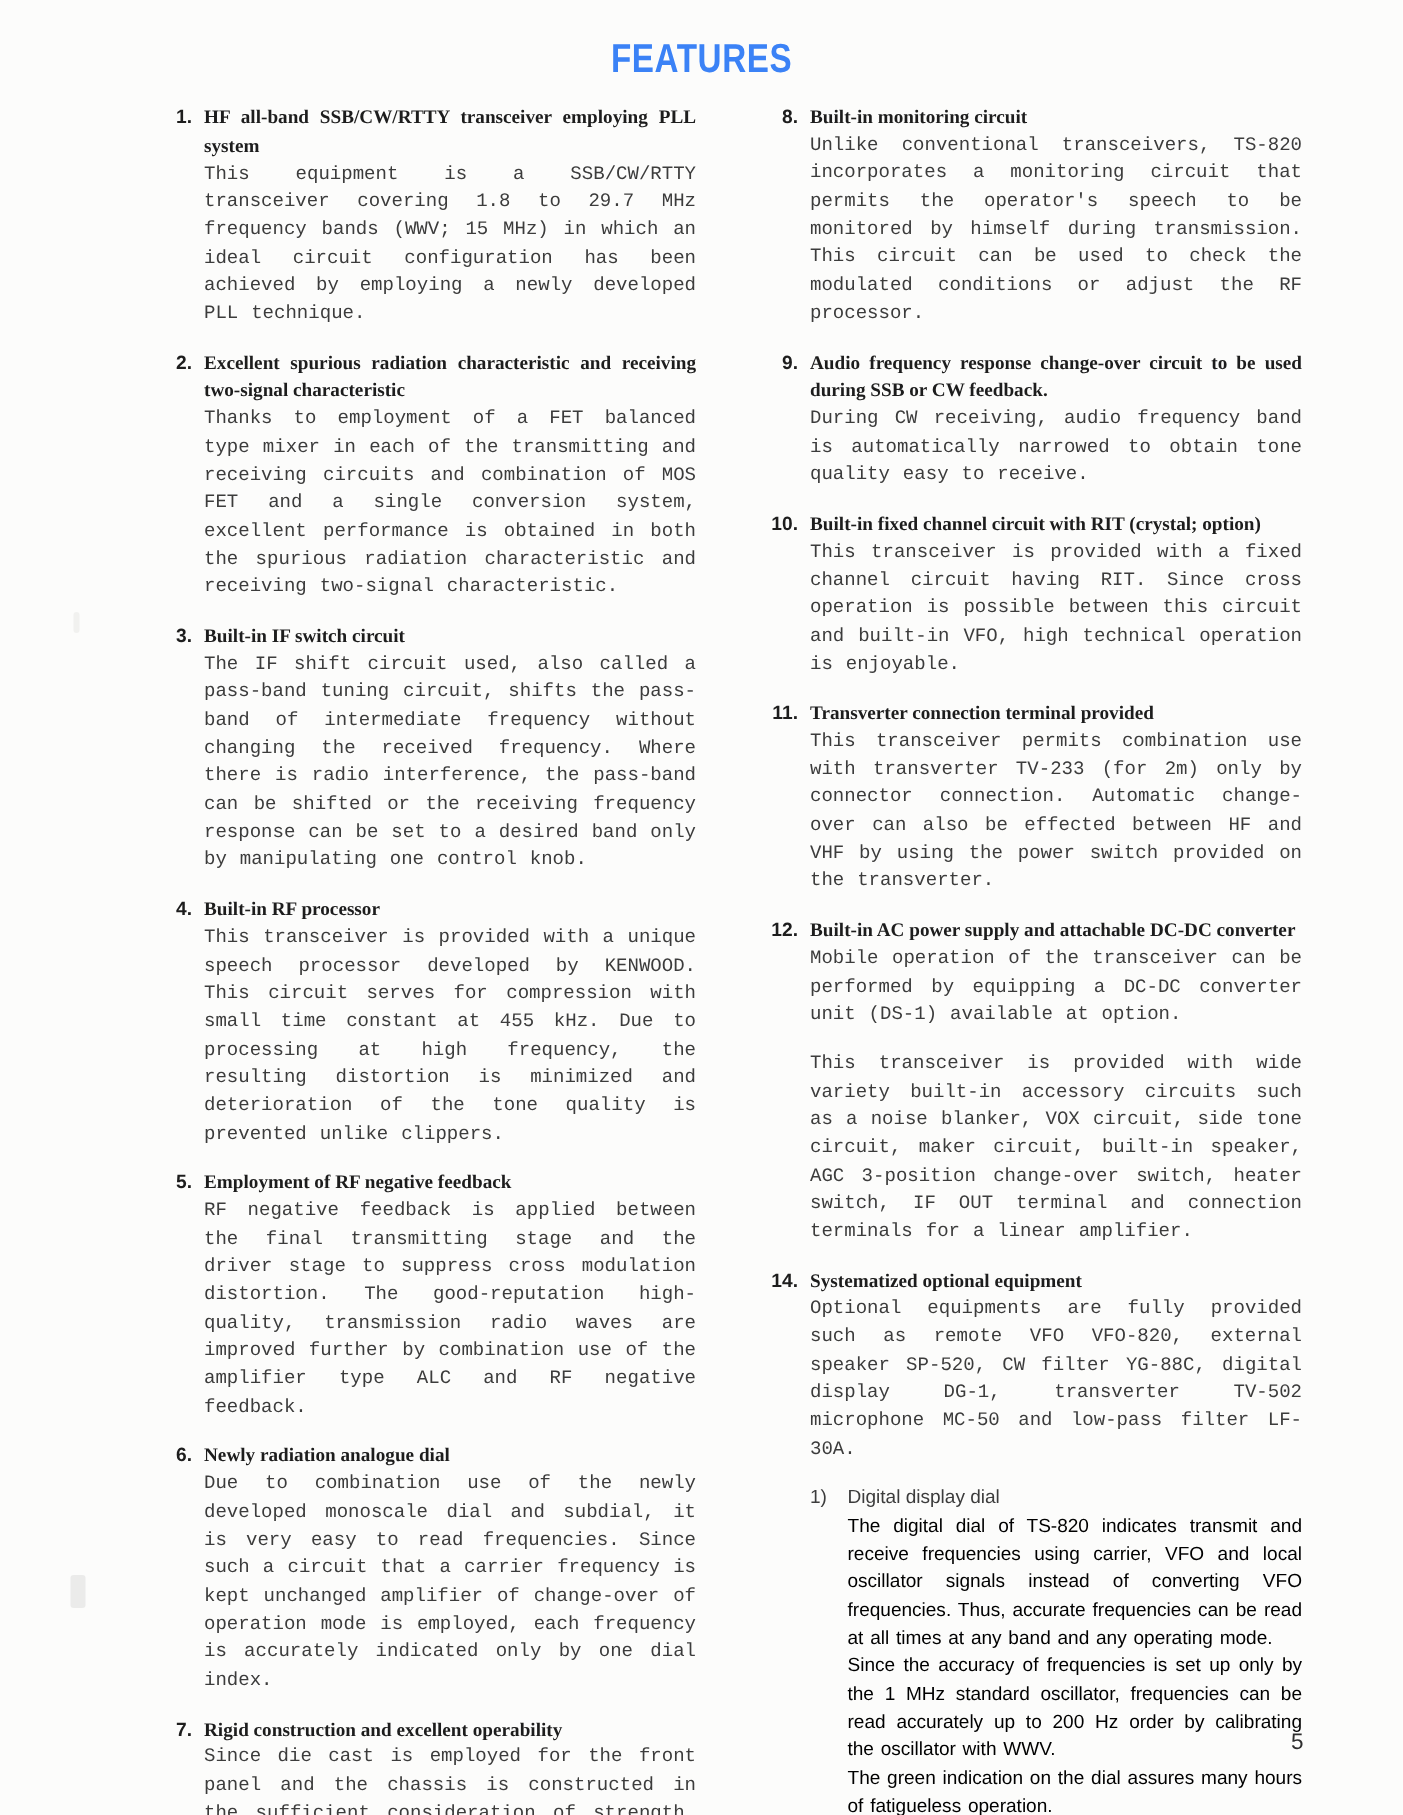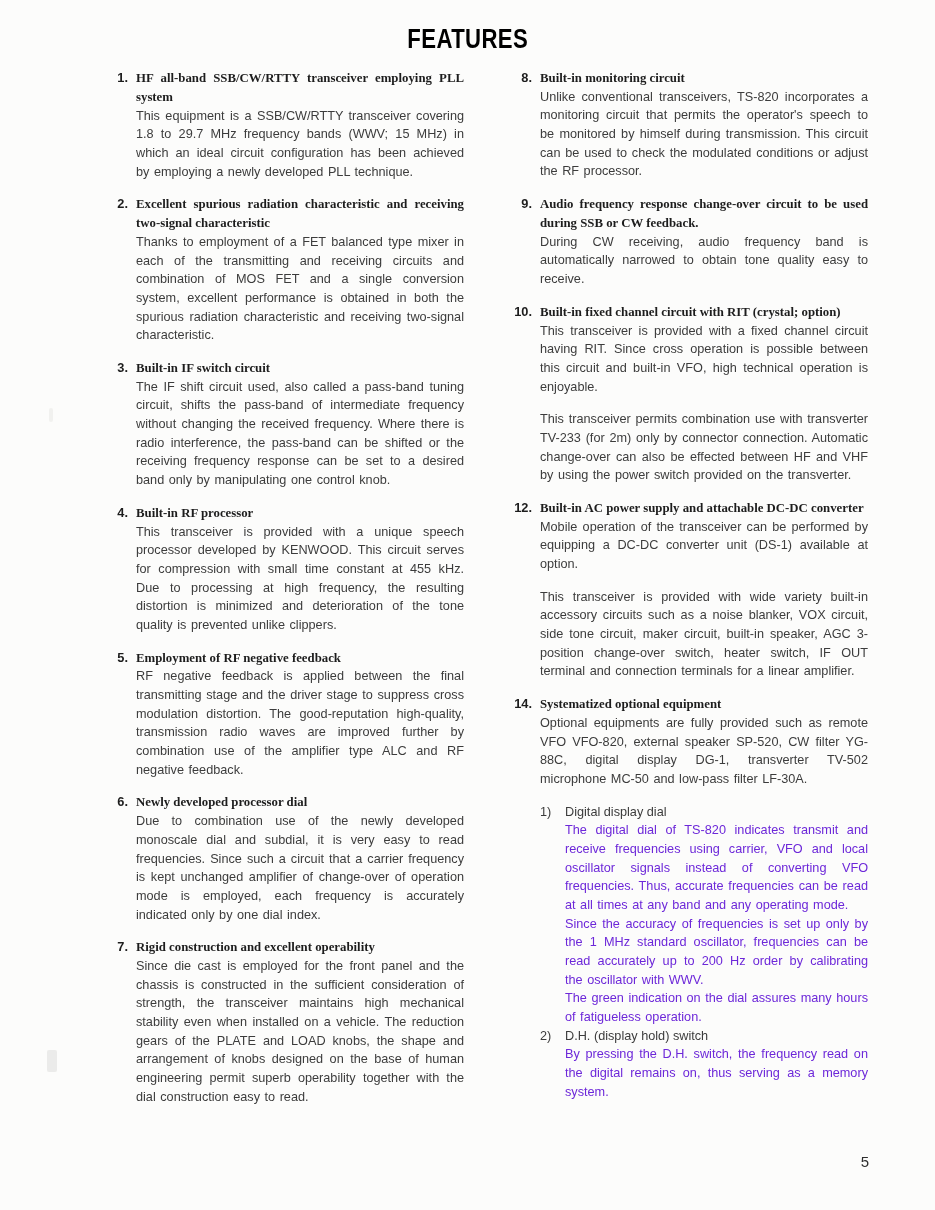--- a/index.html
+++ b/index.html
@@ -15,21 +15,21 @@
     overflow: hidden;
     color: #3a3a3a;
   }
   .page-title {
     margin: 0;
     padding-top: 24px;
     width: 100%;
     text-align: center;
     font-size: 27px;
     font-weight: 700;
-    color: #000000;
+    color: #3b82f6;
     letter-spacing: 0.5px;
   }
   .page-title .title-inner {
     display: inline-block;
     transform: scaleX(0.82);
     transform-origin: center;
   }
   .columns {
     display: flex;
     margin: 14px 0 0 104px;
@@ -56,39 +56,40 @@
     text-align: justify;
     font-family: Liberation Serif, serif;
   }
   .feature-body {
     margin: 0 0 0 32px;
     font-size: 12.7px;
     line-height: 1.47;
     text-align: justify;
     color: #3c3c3c;
     word-spacing: 1px;
+    font-family: Liberation Mono, monospace;
   }
   .subitem { margin-left: 32px; }
   .subitem-head {
     display: flex;
     font-size: 12.7px;
     line-height: 1.47;
     color: #3c3c3c;
   }
   .subitem-number {
     flex: 0 0 18px;
     padding-right: 7px;
     white-space: nowrap;
   }
   .subitem-body {
     margin: 0 0 0 25px;
     font-size: 12.7px;
     line-height: 1.47;
     text-align: justify;
-    color: #6d28d9;
+    color: #000000;
     word-spacing: 1px;
   }
   .page-number {
     position: absolute;
     right: 66px;
     bottom: 40px;
     font-size: 15px;
     color: #2e2e2e;
   }
   
@@ -140,21 +141,21 @@
         <section class="feature-item">
           <div class="feature-heading">
             <span class="feature-number">5.</span>
             <span class="feature-heading-text">Employment of RF negative feedback</span>
           </div>
           <p class="feature-body">RF negative feedback is applied between the final transmitting stage and the driver stage to suppress cross modulation distortion.  The good-reputation high-quality, transmission radio waves are improved further by combination use of the amplifier type ALC and RF negative feedback.</p>
         </section>
         <section class="feature-item">
           <div class="feature-heading">
             <span class="feature-number">6.</span>
-            <span class="feature-heading-text">Newly developed processor dial</span>
+            <span class="feature-heading-text">Newly radiation analogue dial</span>
           </div>
           <p class="feature-body">Due to combination use of the newly developed monoscale dial and subdial, it is very easy to read frequencies.  Since such a circuit that a carrier frequency is kept unchanged amplifier of change-over of operation mode is employed, each frequency is accurately indicated only by one dial index.</p>
         </section>
         <section class="feature-item">
           <div class="feature-heading">
             <span class="feature-number">7.</span>
             <span class="feature-heading-text">Rigid construction and excellent operability</span>
           </div>
           <p class="feature-body">Since die cast is employed for the front panel and the chassis is constructed in the sufficient consideration of strength, the transceiver maintains high mechanical stability even when installed on a vehicle.  The reduction gears of the PLATE and LOAD knobs, the shape and arrangement of knobs designed on the base of human engineering permit superb operability together with the dial construction easy to read.</p>
         </section>
@@ -175,20 +176,24 @@
           <p class="feature-body">During CW receiving, audio frequency band is automatically narrowed to obtain tone quality easy to receive.</p>
         </section>
         <section class="feature-item">
           <div class="feature-heading">
             <span class="feature-number">10.</span>
             <span class="feature-heading-text">Built-in fixed channel circuit with RIT (crystal; option)</span>
           </div>
           <p class="feature-body">This transceiver is provided with a fixed channel circuit having RIT.  Since cross operation is possible between this circuit and built-in VFO, high technical operation is enjoyable.</p>
         </section>
         <section class="feature-item">
+          <div class="feature-heading">
+            <span class="feature-number">11.</span>
+            <span class="feature-heading-text">Transverter connection terminal provided</span>
+          </div>
           <p class="feature-body">This transceiver permits combination use with transverter TV-233 (for 2m) only by connector connection.  Automatic change-over can also be effected between HF and VHF by using the power switch provided on the transverter.</p>
         </section>
         <section class="feature-item">
           <div class="feature-heading">
             <span class="feature-number">12.</span>
             <span class="feature-heading-text">Built-in AC power supply and attachable DC-DC converter</span>
           </div>
           <p class="feature-body">Mobile operation of the transceiver can be performed by equipping a DC-DC converter unit (DS-1) available at option.</p>
         </section>
         <section class="feature-item">

